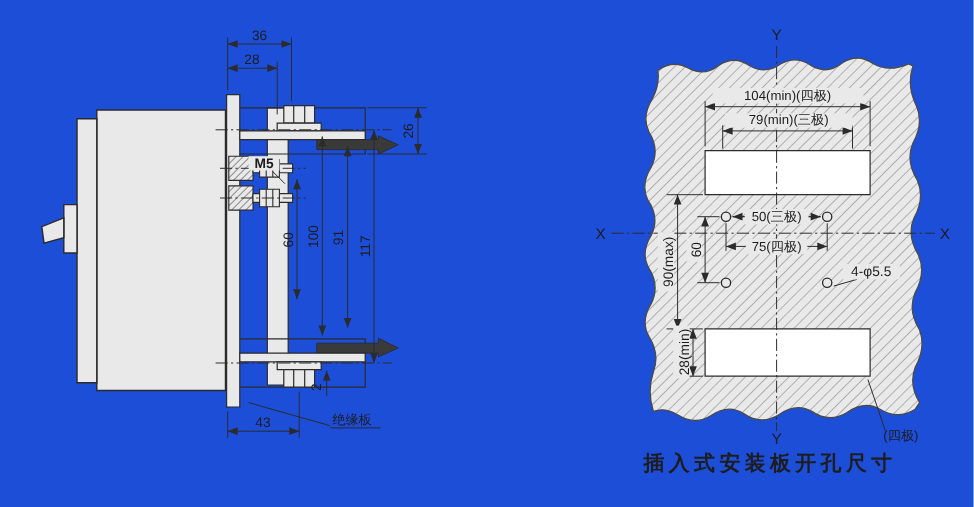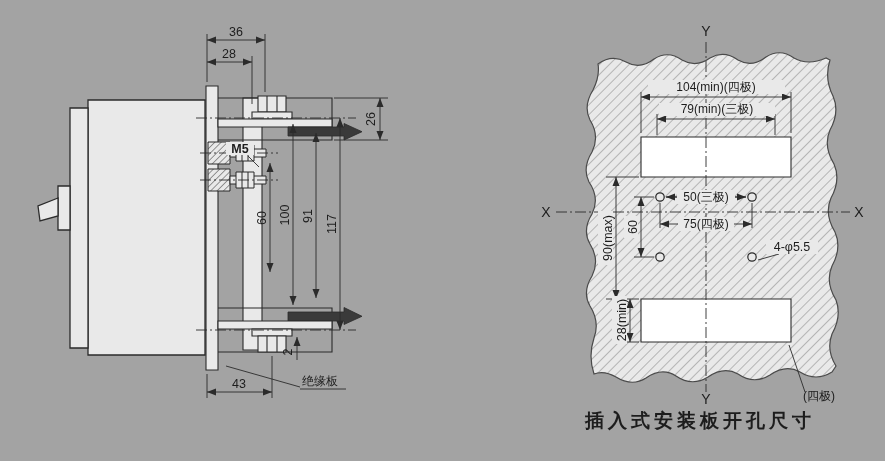--- a/index.html
+++ b/index.html
@@ -1,17 +1,17 @@
 <!DOCTYPE html>
 <html><head>
 <meta charset="utf-8">
 <style>
   html,body{margin:0;padding:0;background:#e9e9e9;}
   .canvas{
-    position:relative;width:885px;height:461px;background:#a3a3a3;
+    position:relative;width:885px;height:461px;background:#1d4ed8;
     font-family:"Liberation Sans",sans-serif;overflow:hidden;
   }
   svg{position:absolute;left:0;top:0;}
   text{fill:#1d1d1d;font-family:"Liberation Sans",sans-serif;font-size:12.5px;}
   .dim{font-size:12.5px;}
   .cjk{font-size:12px;}
   .caption{font-family:"Liberation Serif",serif;font-size:19px;font-weight:bold;letter-spacing:4px;}
   .axis-lab{font-size:14px;}
   line,path,rect,circle,polygon,polyline{vector-effect:non-scaling-stroke;}
 </style>

